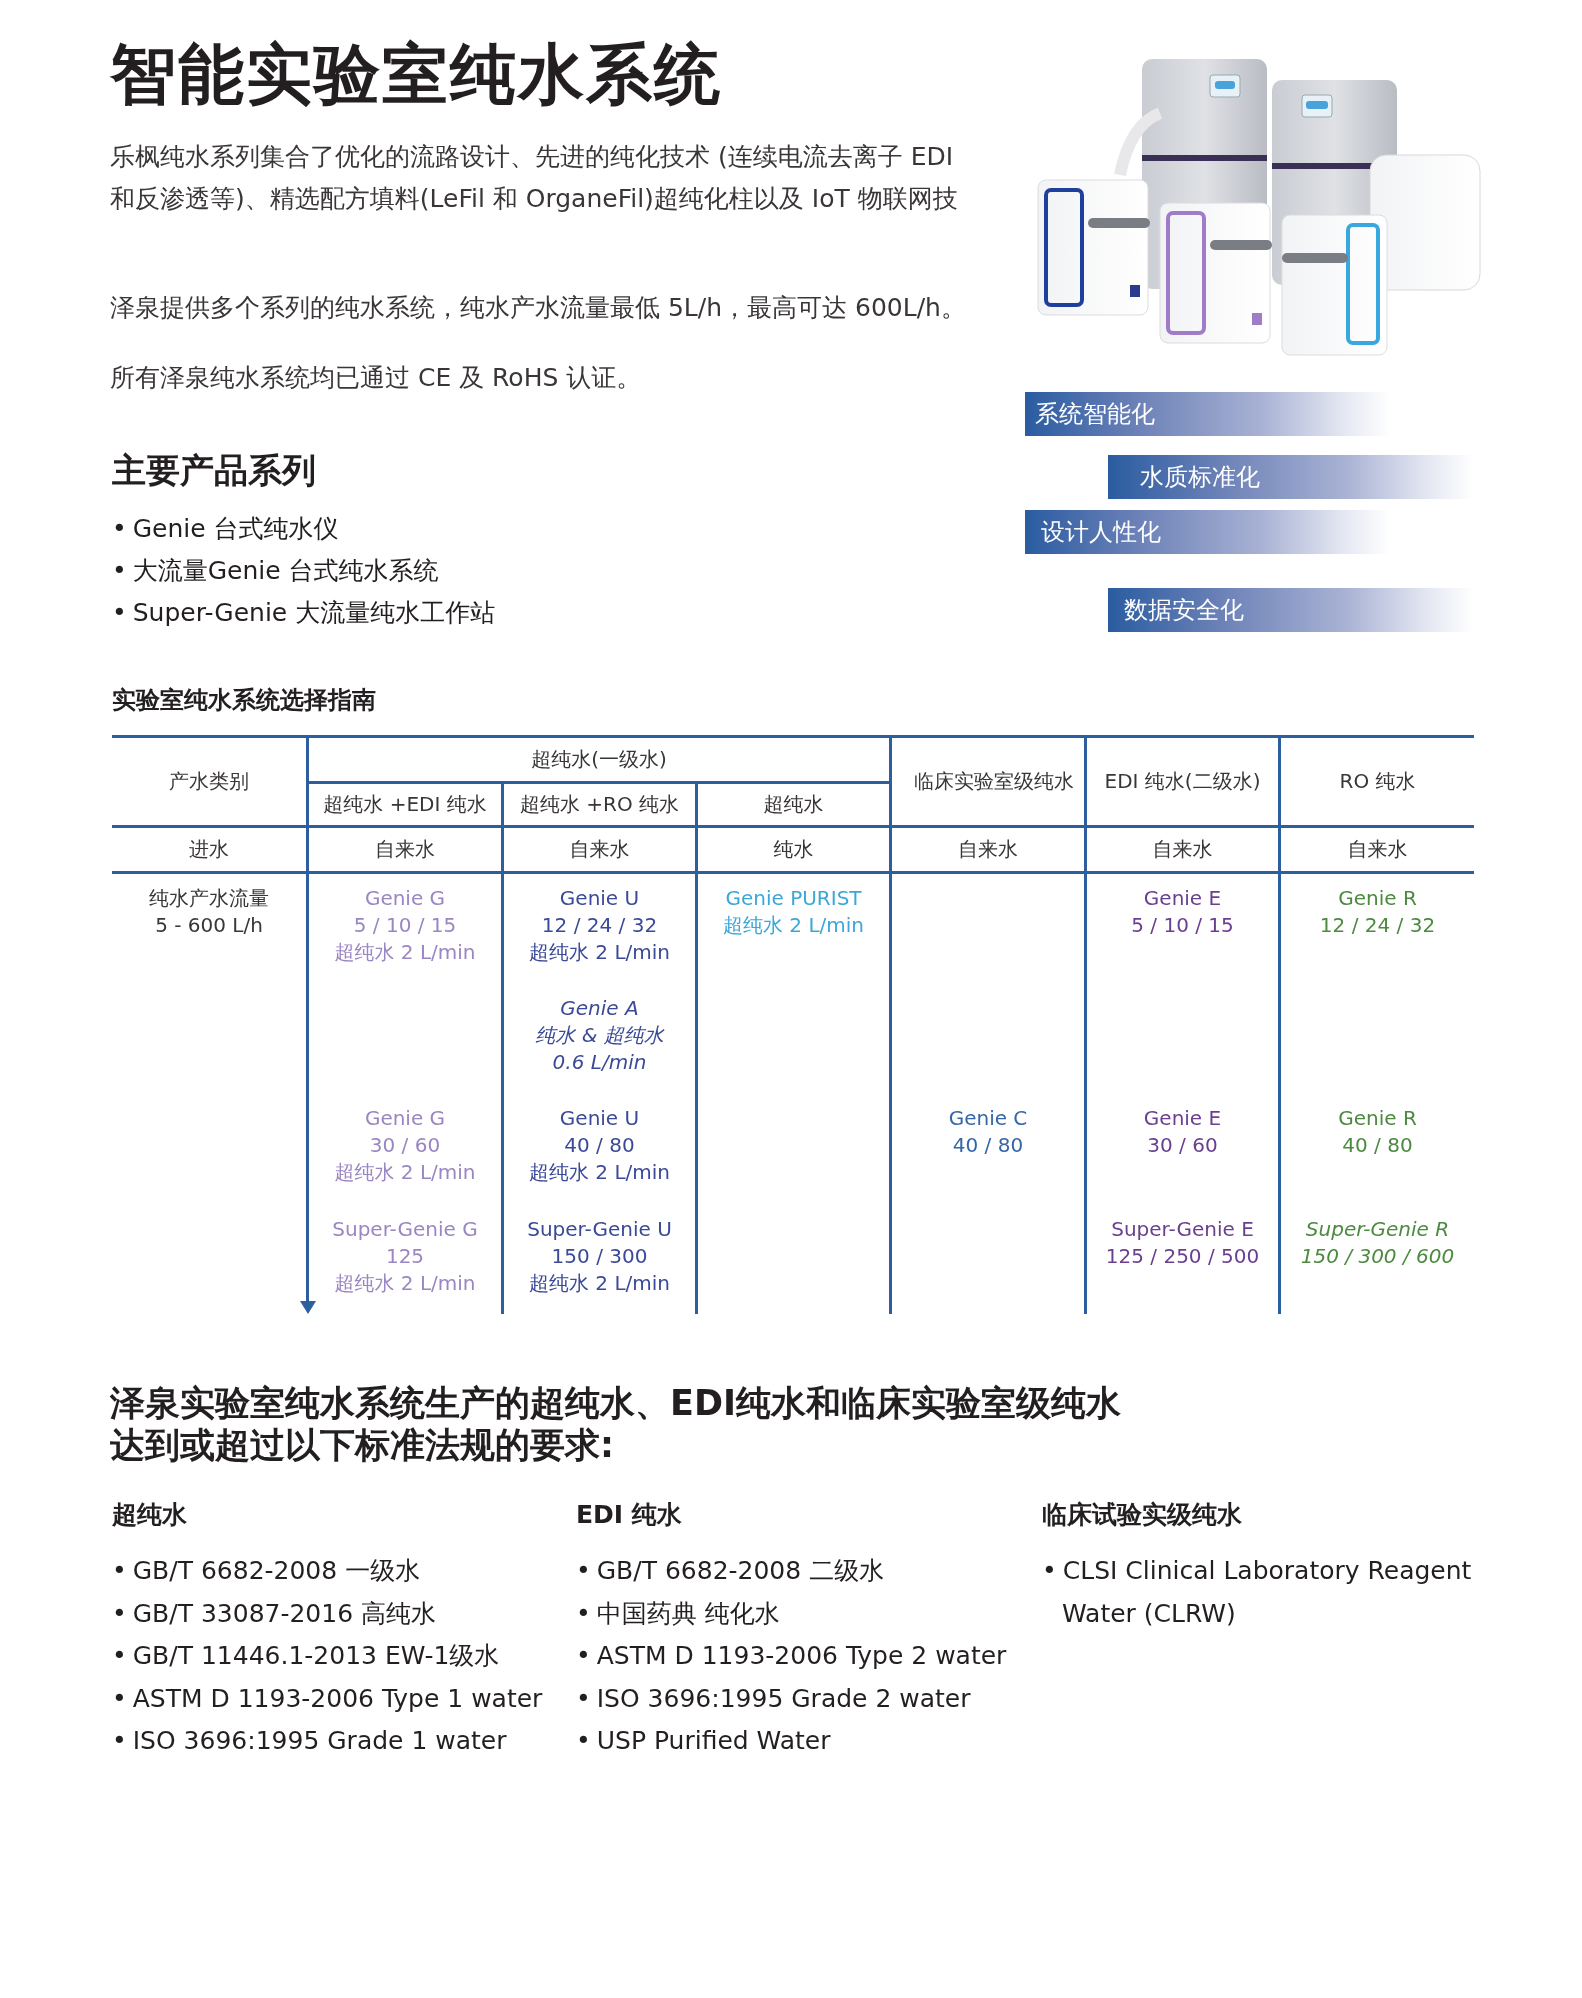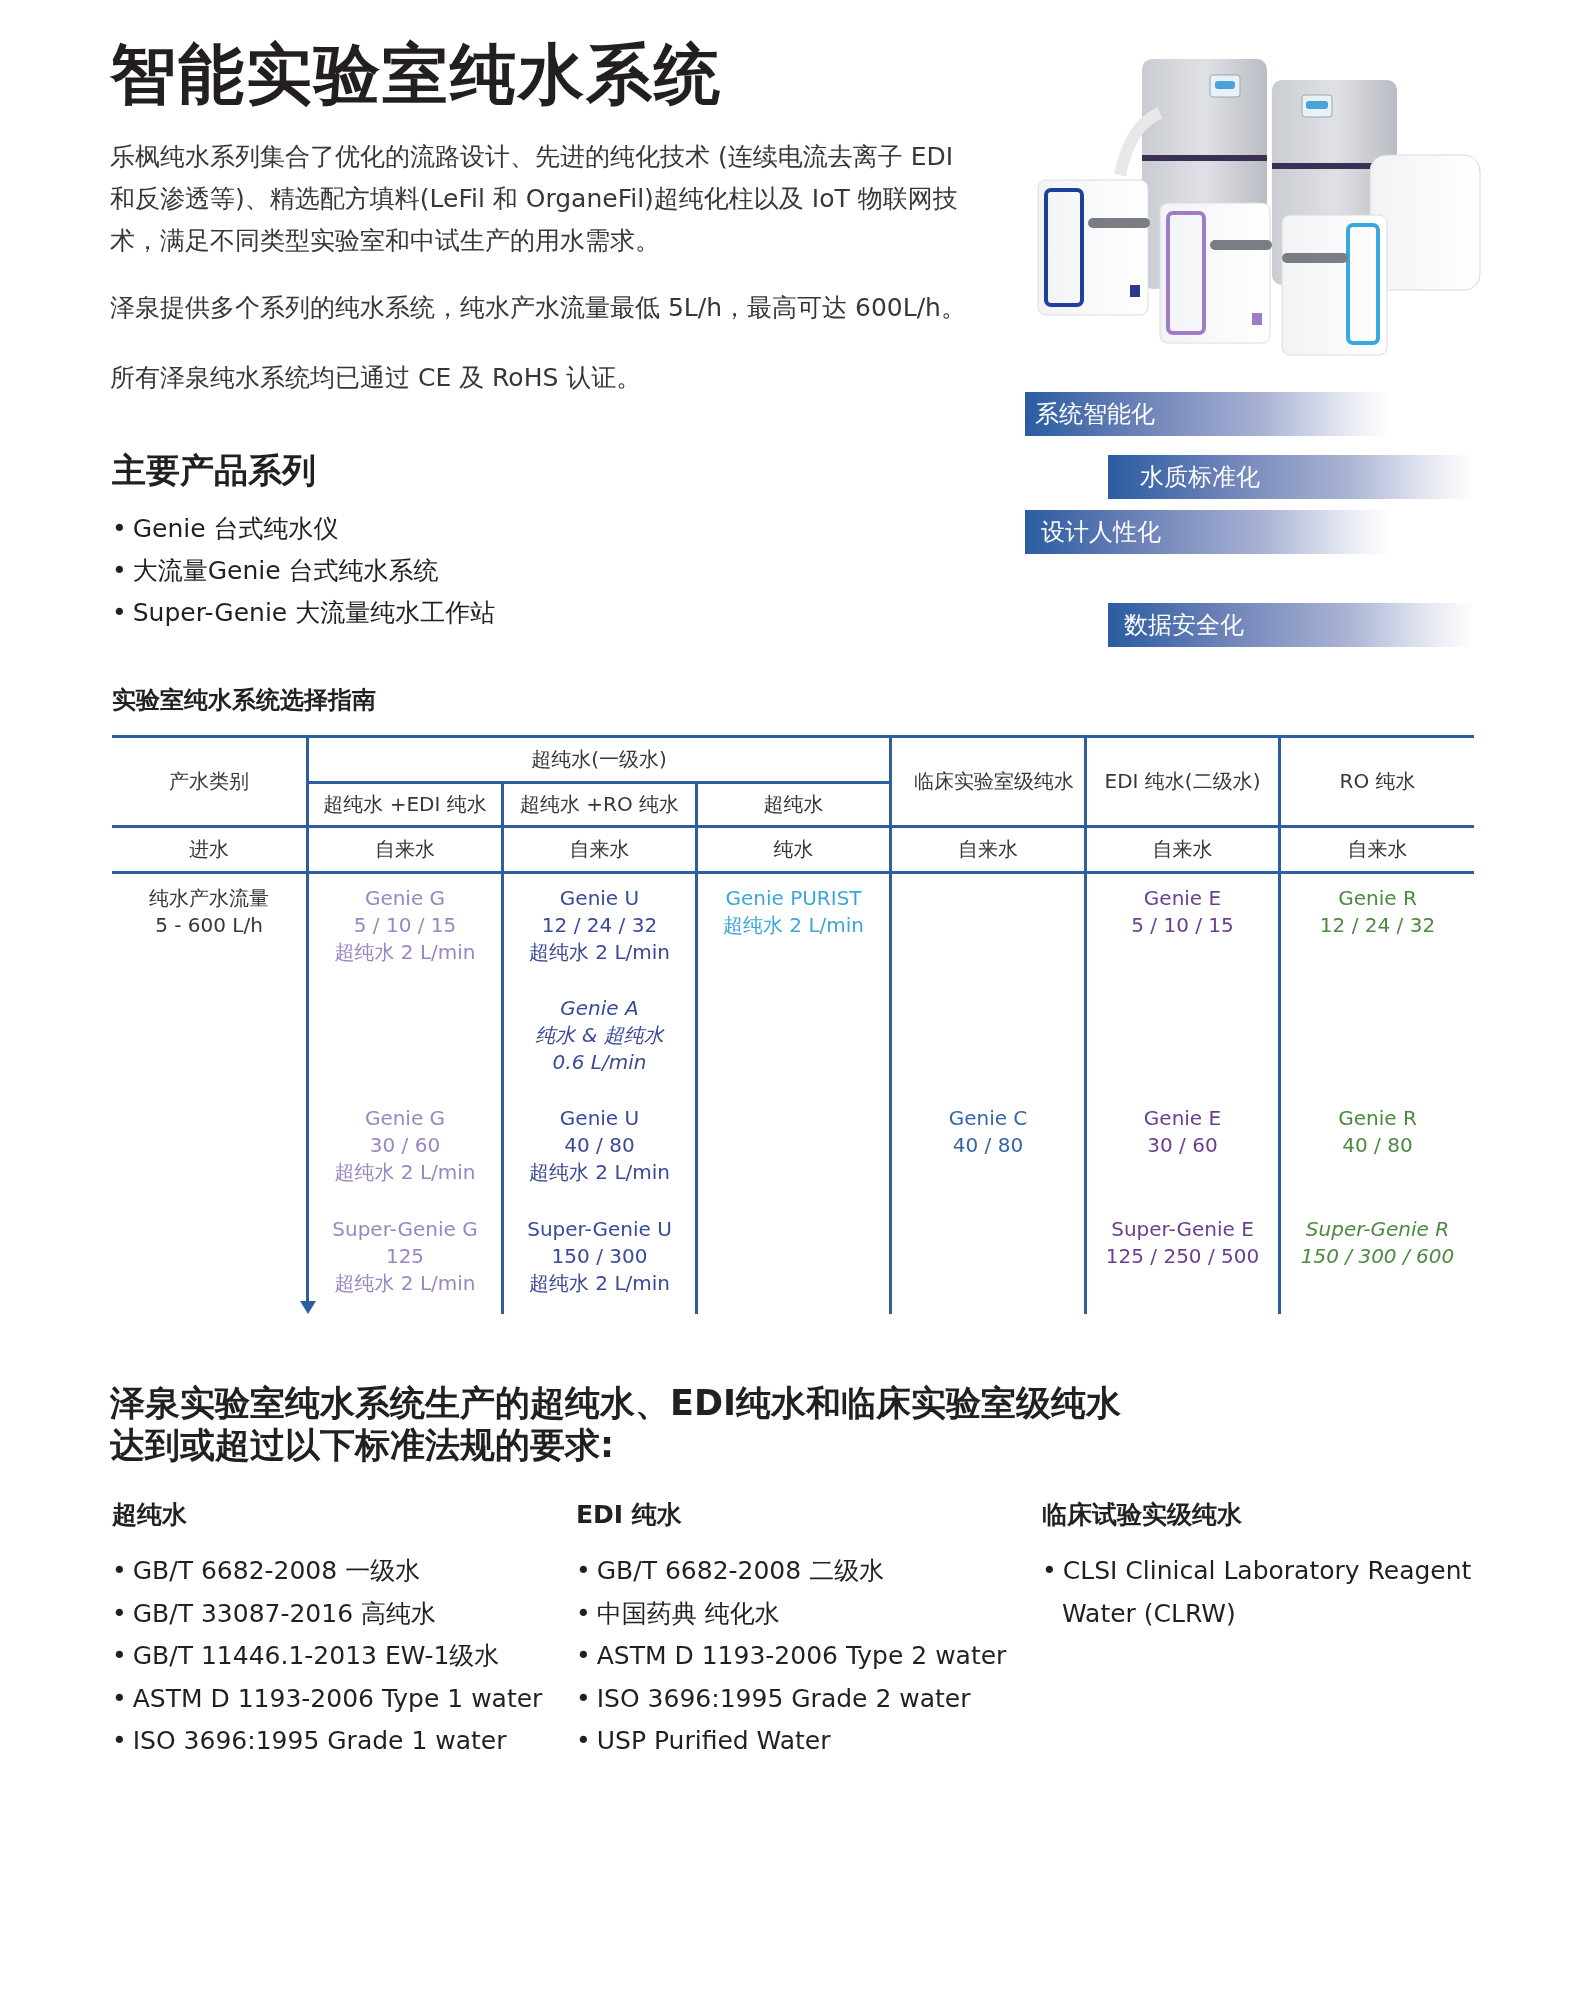--- a/index.html
+++ b/index.html
@@ -41,21 +41,20 @@
   .std-col li .cont { display: block; padding-left: 20px; }
 </style>
 </head>
 <body>
 
 <h1 class="abs title">智能实验室纯水系统</h1>
 
 <div class="abs intro" style="top:136px;">
   <p>乐枫纯水系列集合了优化的流路设计、先进的纯化技术 (连续电流去离子 EDI</p>
   <p>和反渗透等)、精选配方填料(LeFil 和 OrganeFil)超纯化柱以及 IoT 物联网技</p>
-  <p>术，满足不同类型实验室和中试生产的用水需求。</p>
 </div>
 <p class="abs intro" style="top:287px;">泽泉提供多个系列的纯水系统，纯水产水流量最低 5L/h，最高可达 600L/h。</p>
 <p class="abs intro" style="top:357px;">所有泽泉纯水系统均已通过 CE 及 RoHS 认证。</p>
 
 <div class="abs hero">
   <svg width="465" height="315" viewBox="0 0 465 315">
     <defs>
       <linearGradient id="tower" x1="0" x2="1">
           <stop offset="0" stop-color="#c9ccd2"></stop>
           <stop offset="0.5" stop-color="#dfe1e5"></stop>
@@ -92,21 +91,21 @@
 
     <rect x="262" y="160" width="105" height="140" rx="8" fill="url(#unit)" stroke="#dcdce0"></rect>
     <rect x="328" y="170" width="30" height="118" rx="5" fill="none" stroke="#38a8de" stroke-width="4"></rect>
     <rect x="262" y="198" width="66" height="10" rx="5" fill="#7a7d83"></rect>
   </svg>
 </div>
 
 <div class="abs feature" style="left:1025px; top:392px; width:365px;padding-left:10px;">系统智能化</div>
 <div class="abs feature" style="left:1108px; top:455px; width:366px; padding-left:32px;">水质标准化</div>
 <div class="abs feature" style="left:1025px; top:510px; width:365px;">设计人性化</div>
-<div class="abs feature" style="left:1108px; top:603px; width:366px; ">数据安全化</div>
+<div class="abs feature" style="left:1108px; top:588px; width:366px; ">数据安全化</div>
 
 <h2 class="abs section-h" style="left:112px; top:448px;">主要产品系列</h2>
 <ul class="abs bullets" style="left:112px; top:508px;">
   <li>Genie 台式纯水仪</li>
   <li>大流量Genie 台式纯水系统</li>
   <li>Super-Genie 大流量纯水工作站</li>
 </ul>
 
 <h3 class="abs guide-h">实验室纯水系统选择指南</h3>
 

